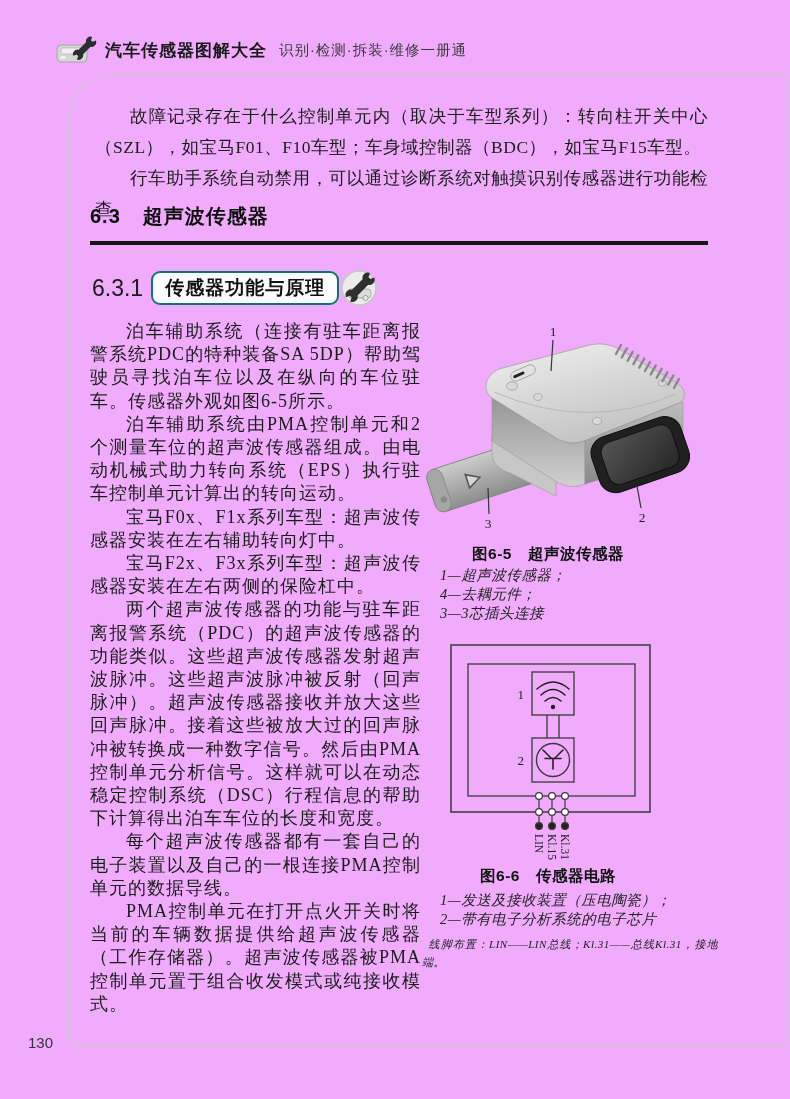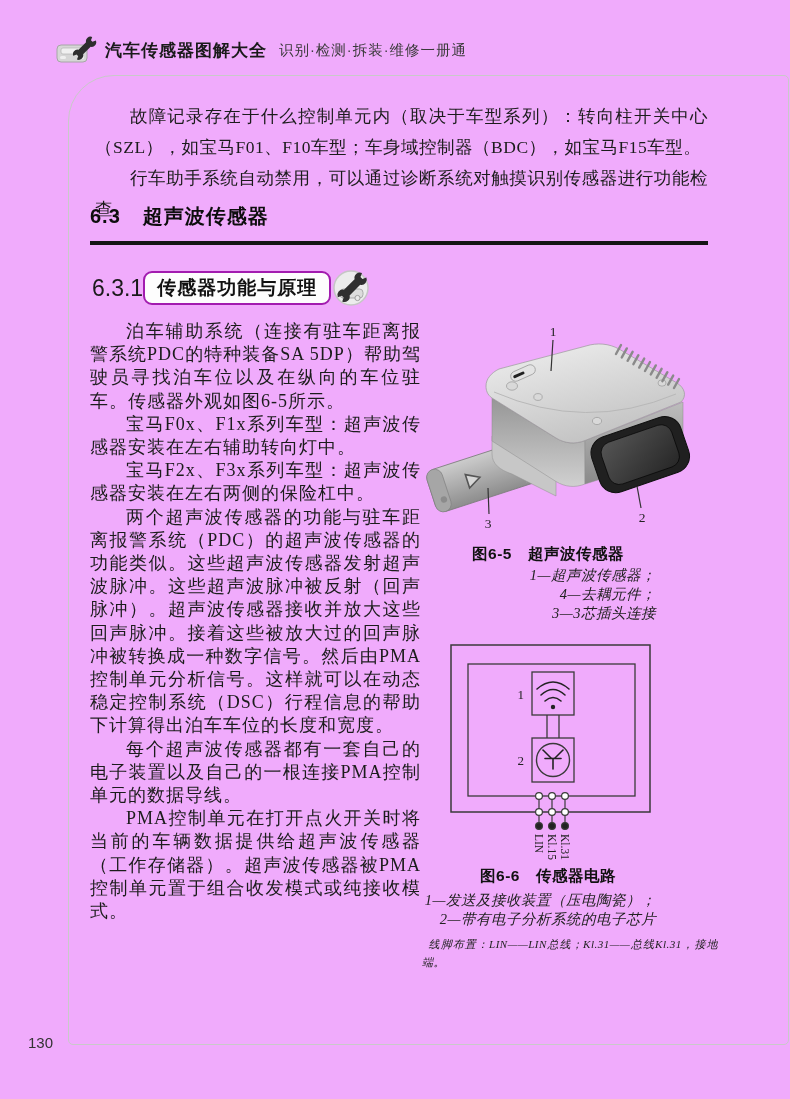--- a/index.html
+++ b/index.html
@@ -21,36 +21,36 @@
   
   .sec{position:absolute;left:90px;top:203px;font-family:"Liberation Sans","DejaVu Sans",sans-serif;
         font-weight:bold;font-size:20px;color:#0d0d0d;letter-spacing:1px;}
   .sec .sec-num{margin-right:22px;}
   .sec-rule{position:absolute;left:90px;top:241px;width:618px;height:3.5px;background:#151515;}
   
   .subsec{position:absolute;left:92px;top:268px;display:flex;align-items:center;
         font-family:"Liberation Sans","DejaVu Sans",sans-serif;}
   .subsec-num{font-size:23px;color:#1a1a1a;}
   .badge{position:relative;font-weight:bold;font-size:19px;color:#111;background:#fdfdfd;
-        border:2px solid #a21caf;border-radius:9px;padding:2px 12px;letter-spacing:1px;}
+        border:2px solid #0f766e;border-radius:9px;padding:2px 12px;letter-spacing:1px;margin-left:8px;}
   .badge::before{content:"";position:absolute;left:-13px;right:-10px;top:-7px;bottom:-9px;
         border:2px solid #e2e2e2;border-radius:20px;transform:rotate(-1.2deg);z-index:-1;}
   
   .col-left{position:absolute;left:90px;top:320px;width:331px;font-size:18px;
         line-height:23.2px;letter-spacing:1px;text-align:justify;}
   .col-left p{margin:0;text-indent:2em;}
   
   .fig65{position:absolute;left:426px;top:324px;}
   .fig66{position:absolute;left:444px;top:638px;}
   .cap{position:absolute;left:428px;width:240px;text-align:center;
         font-family:"Liberation Sans","DejaVu Sans",sans-serif;font-weight:bold;
         font-size:15.5px;color:#111;letter-spacing:0.5px;}
   .cap65{top:544px;}
   .cap66{top:866px;}
-  .legend{position:absolute;left:416px;width:240px;text-align:right;font-size:14.5px;
+  .legend{position:absolute;left:440px;width:240px;text-align:left;font-size:14.5px;
         line-height:19px;color:#222;font-style:italic;letter-spacing:0.5px;}
   .legend65{top:566px;}
   .legend66{top:891px;}
   .legend div{margin:0;}
   .pin-note{position:absolute;left:422px;top:936px;width:296px;margin:0;font-size:11px;
         line-height:17.5px;letter-spacing:0.5px;color:#222;font-style:italic;
         text-align:justify;text-indent:0.6em;}
   .page-num{position:absolute;left:28px;top:1034px;font-family:"Liberation Sans","DejaVu Sans",sans-serif;
         font-size:15px;color:#333;}
   svg text{font-family:"Liberation Serif","DejaVu Serif",serif;}
@@ -91,20 +91,21 @@
       <circle cx="20" cy="20" r="17" fill="#ececec" stroke="#c6c6c6" stroke-width="1.5"></circle>
       <rect x="9" y="21" width="23" height="9" rx="3.5" fill="#dcdcdc" stroke="#ababab" stroke-width="1"></rect>
       <circle cx="14.5" cy="30" r="2.6" fill="#e8e8e8" stroke="#9d9d9d" stroke-width="1"></circle>
       <circle cx="26.5" cy="30" r="2.6" fill="#e8e8e8" stroke="#9d9d9d" stroke-width="1"></circle>
       <path d="M31,5 a5.4,5.4 0 0 0 -7.4,6.2 L13,21.8 a5.4,5.4 0 0 0 -6.2,7.4 l4,-1.5 1.9,1.9 -1.5,4 a5.4,5.4 0 0 0 7.4,-6.2 L29.2,16.8 a5.4,5.4 0 0 0 6.2,-7.4 l-4,1.5 -1.9,-1.9 z" fill="#2f2f2f"></path>
     </svg>
   </div>
 
   <div class="col-left">
     <p>泊车辅助系统（连接有驻车距离报警系统PDC的特种装备SA 5DP）帮助驾驶员寻找泊车位以及在纵向的车位驻车。传感器外观如图6-5所示。</p>
+    <p>泊车辅助系统由PMA控制单元和2个测量车位的超声波传感器组成。由电动机械式助力转向系统（EPS）执行驻车控制单元计算出的转向运动。</p>
     <p>宝马F0x、F1x系列车型：超声波传感器安装在左右辅助转向灯中。</p>
     <p>宝马F2x、F3x系列车型：超声波传感器安装在左右两侧的保险杠中。</p>
     <p>两个超声波传感器的功能与驻车距离报警系统（PDC）的超声波传感器的功能类似。这些超声波传感器发射超声波脉冲。这些超声波脉冲被反射（回声脉冲）。超声波传感器接收并放大这些回声脉冲。接着这些被放大过的回声脉冲被转换成一种数字信号。然后由PMA控制单元分析信号。这样就可以在动态稳定控制系统（DSC）行程信息的帮助下计算得出泊车车位的长度和宽度。</p>
     <p>每个超声波传感器都有一套自己的电子装置以及自己的一根连接PMA控制单元的数据导线。</p>
     <p>PMA控制单元在打开点火开关时将当前的车辆数据提供给超声波传感器（工作存储器）。超声波传感器被PMA控制单元置于组合收发模式或纯接收模式。</p>
   </div>
 
   <svg class="fig65" width="298" height="216" viewBox="0 0 298 216">
     <defs>
       <linearGradient id="gTop" x1="0" y1="0" x2="0.5" y2="1">

